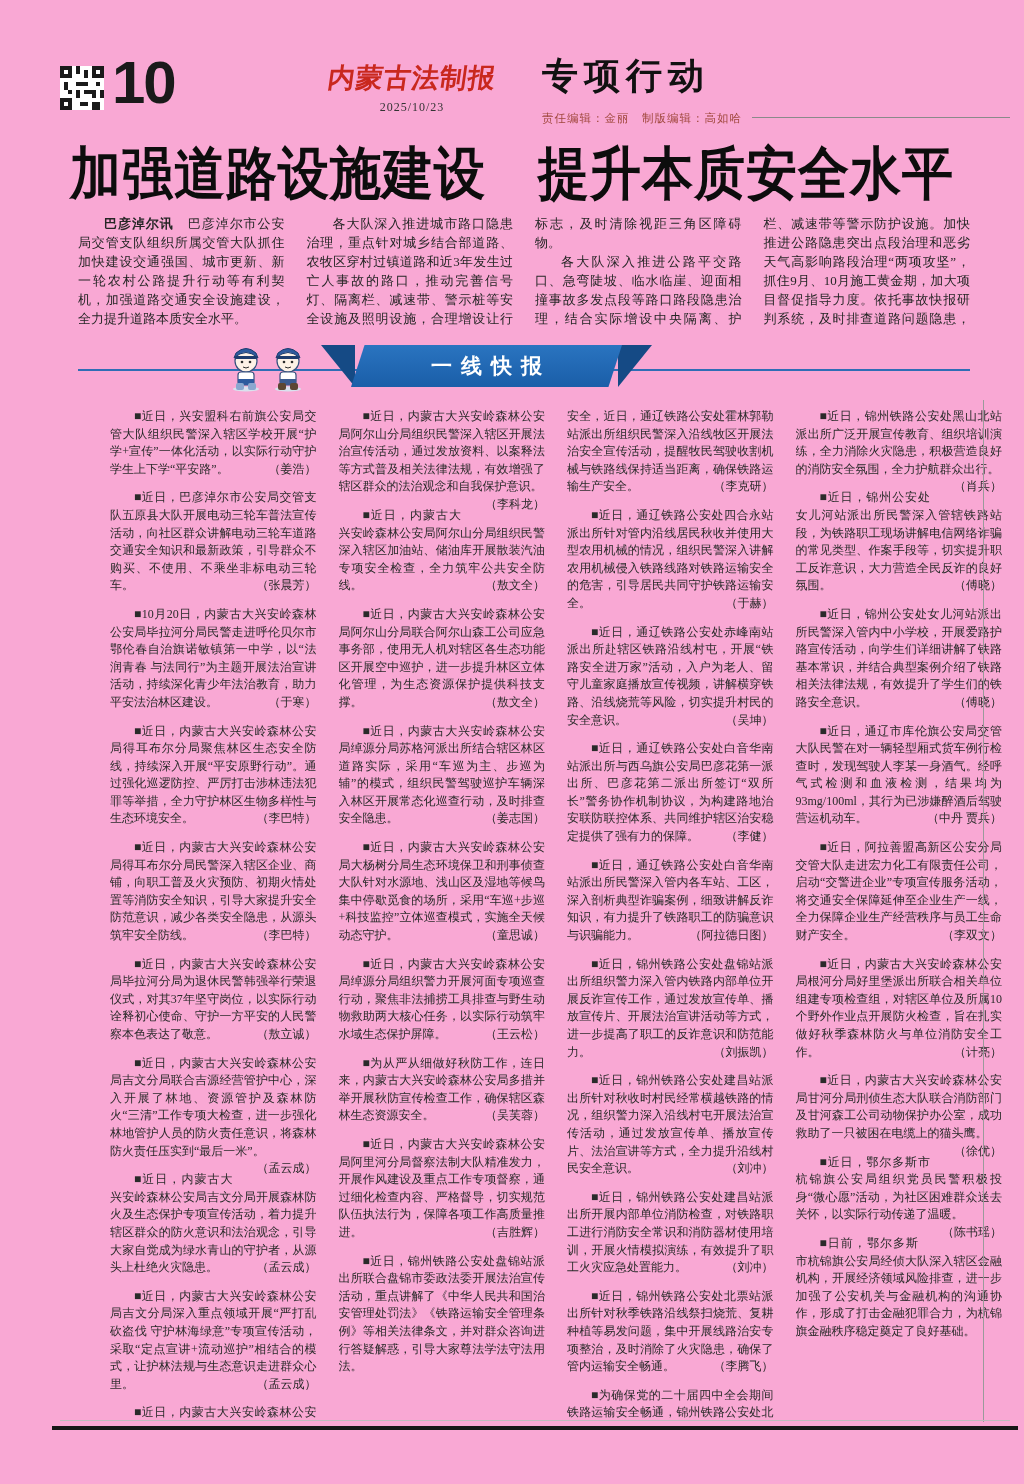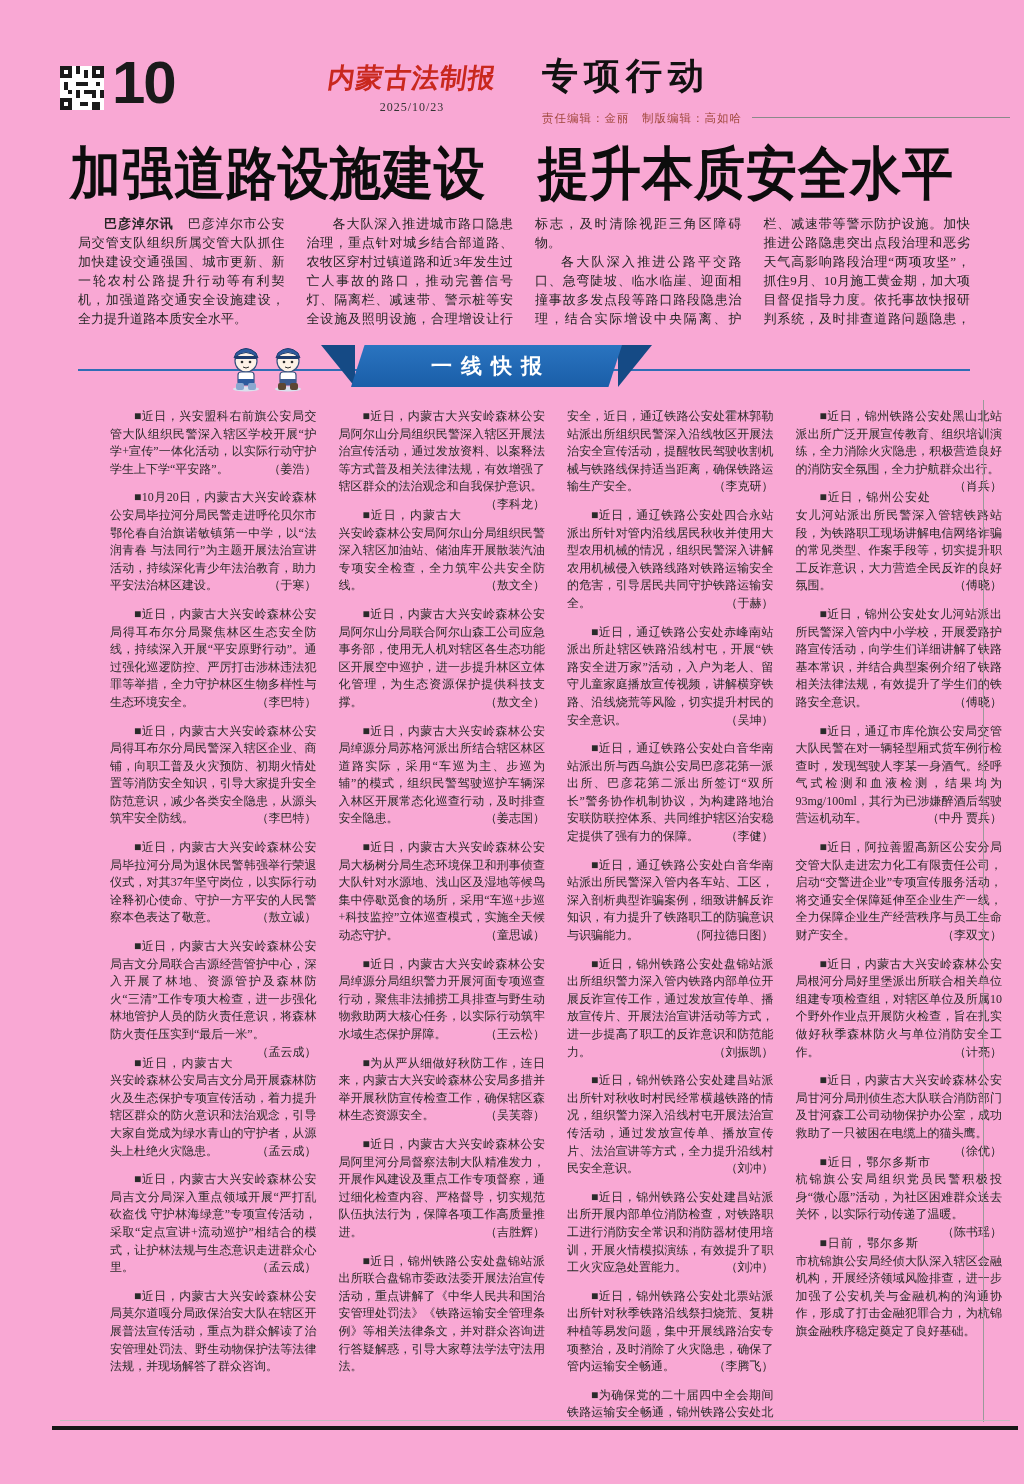--- a/index.html
+++ b/index.html
@@ -140,20 +140,23 @@
       </div>
     </div>
   </div>
 
   <main class="columns" id="news-columns">
       <div class="col">
         <article class="item">
           <p class="txt">■近日，兴安盟科右前旗公安局交管大队组织民警深入辖区学校开展“护学+宣传”一体化活动，以实际行动守护学生上下学“平安路”。<span class="sig">（姜浩）</span></p>
         </article>
         <article class="item">
+          <p class="txt">■近日，巴彦淖尔市公安局交管支队五原县大队开展电动三轮车普法宣传活动，向社区群众讲解电动三轮车道路交通安全知识和最新政策，引导群众不购买、不使用、不乘坐非标电动三轮车。<span class="sig">（张晨芳）</span></p>
+        </article>
+        <article class="item">
           <p class="txt">■10月20日，内蒙古大兴安岭森林公安局毕拉河分局民警走进呼伦贝尔市鄂伦春自治旗诺敏镇第一中学，以“法润青春 与法同行”为主题开展法治宣讲活动，持续深化青少年法治教育，助力平安法治林区建设。<span class="sig">（于寒）</span></p>
         </article>
         <article class="item">
           <p class="txt">■近日，内蒙古大兴安岭森林公安局得耳布尔分局聚焦林区生态安全防线，持续深入开展“平安原野行动”。通过强化巡逻防控、严厉打击涉林违法犯罪等举措，全力守护林区生物多样性与生态环境安全。<span class="sig">（李巴特）</span></p>
         </article>
         <article class="item">
           <p class="txt">■近日，内蒙古大兴安岭森林公安局得耳布尔分局民警深入辖区企业、商铺，向职工普及火灾预防、初期火情处置等消防安全知识，引导大家提升安全防范意识，减少各类安全隐患，从源头筑牢安全防线。<span class="sig">（李巴特）</span></p>
         </article>
         <article class="item">
           <p class="txt">■近日，内蒙古大兴安岭森林公安局毕拉河分局为退休民警韩强举行荣退仪式，对其37年坚守岗位，以实际行动诠释初心使命、守护一方平安的人民警察本色表达了敬意。<span class="sig">（敖立诚）</span></p>

